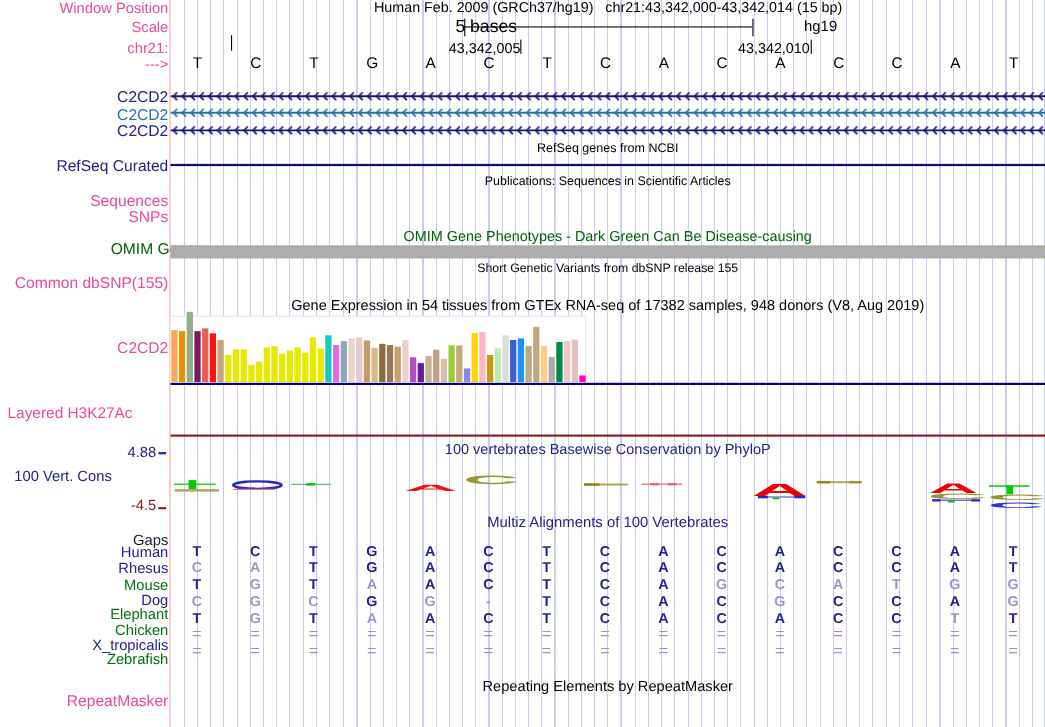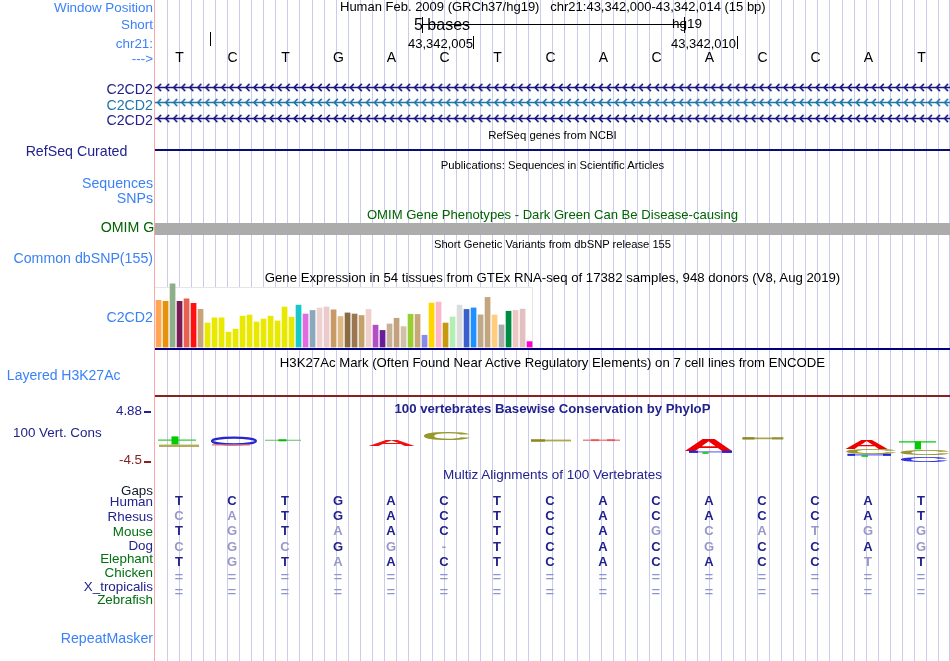--- a/index.html
+++ b/index.html
@@ -1,20 +1,20 @@
 <!DOCTYPE html>
 <html><head>
 <meta charset="utf-8">
 <style>
   html,body{margin:0;padding:0;}
   #page{position:relative;width:950px;height:661px;background:#ffffff;
         font-family:"Liberation Sans",sans-serif;overflow:hidden;}
   .grid{position:absolute;left:155px;top:0;}
   .redline{position:absolute;left:154px;top:0;width:1px;height:661px;background:#f8a8a8;}
-  .lab{position:absolute;left:0;width:153px;text-align:right;font-size:13.4px;color:#3b82f6;white-space:pre;}
+  .lab{position:absolute;left:0;width:153px;text-align:right;font-size:13.4px;color:#ec4899;white-space:pre;}
   .hdr{position:absolute;left:155px;width:795px;text-align:center;font-size:12.5px;color:#000;white-space:pre;}
   .row{position:absolute;left:153px;width:795px;display:flex;font-size:14px;}
   .row span{width:53px;text-align:center;flex:0 0 53px;}
   .navy{color:#22228c;}
   .teal{color:#2277aa;}
   .green{color:#007010;}
   .dgreen{color:#006400;}
   .orange{color:#0f172a;}
   .maroon{color:#882222;}
   .hline{position:absolute;left:155px;width:795px;}
@@ -93,26 +93,26 @@
       <line x1="759.5" y1="0" x2="759.5" y2="661"></line>
       <line x1="771.5" y1="0" x2="771.5" y2="661"></line>
       <line x1="783.5" y1="0" x2="783.5" y2="661"></line>
       <line x1="794.5" y1="0" x2="794.5" y2="661"></line>
     </svg>
   <div class="redline"></div>
 
   <div class="lab" style="top:0px;">Window Position</div>
   <div style="position:absolute;left:340px;top:-1px;font-size:13px;white-space:pre;">Human Feb. 2009 (GRCh37/hg19)   chr21:43,342,000-43,342,014 (15 bp)</div>
 
-  <div class="lab" style="top:17px;">Short</div>
+  <div class="lab" style="top:17px;">Scale</div>
   <div style="position:absolute;left:371px;top:15.8px;font-size:16px;margin-left:43px;">5 bases</div>
   <div style="position:absolute;left:422px;top:23.6px;width:262px;height:1.8px;background:#000;"></div>
   <div style="position:absolute;left:421.8px;top:17px;width:1.5px;height:15.6px;background:#000;"></div>
   <div style="position:absolute;left:683.6px;top:17px;width:1.5px;height:15.6px;background:#000;"></div>
-  <div style="position:absolute;left:672px;top:15.8px;font-size:13.5px;">hg19</div>
+  <div style="position:absolute;left:731px;top:15.8px;font-size:13.5px;">hg19</div>
 
   <div class="lab" style="top:36px;">chr21:</div>
   <div style="position:absolute;left:408px;top:36px;font-size:13px;">43,342,005</div>
   <div style="position:absolute;left:671px;top:36px;font-size:13px;">43,342,010</div>
   <div style="position:absolute;left:210px;top:32px;width:1px;height:14px;background:#000;"></div>
   <div style="position:absolute;left:473px;top:36px;width:1px;height:13px;background:#000;"></div>
   <div style="position:absolute;left:737px;top:36px;width:1px;height:13px;background:#000;"></div>
 
   <div class="lab" style="top:51px;">---&gt;</div>
   <div class="row" style="top:48.5px;color:#000;">
@@ -159,21 +159,21 @@
     <defs>
       <pattern id="arwN2" x="0" y="0" width="8.03" height="10" patternUnits="userSpaceOnUse">
         <path d="M6.1,0.9 L2.7,4.5 L6.1,8.1" fill="none" stroke="#16167e" stroke-width="1.6"></path>
       </pattern>
     </defs>
     <line x1="0" y1="4.5" x2="795" y2="4.5" stroke="#16167e" stroke-width="1.7"></line>
     <rect x="0" y="0" width="795" height="10" fill="url(#arwN2)"></rect>
   </svg>
 
   <div class="hdr" style="top:128.7px;font-size:11.4px;">RefSeq genes from NCBI</div>
-  <div class="lab navy" style="top:142.7px;font-size:14.2px;text-align:center;">RefSeq Curated</div>
+  <div class="lab navy" style="top:142.7px;font-size:14.2px;">RefSeq Curated</div>
   <div class="hline" style="top:149.3px;height:1.8px;background:#0c0c78;"></div>
 
   <div class="hdr" style="top:159px;font-size:11.3px;">Publications: Sequences in Scientific Articles</div>
   <div class="lab" style="top:174.8px;font-size:14.2px;">Sequences</div>
   <div class="lab" style="top:189.8px;font-size:14.2px;">SNPs</div>
 
   <div class="hdr dgreen" style="top:206.5px;font-size:13.1px;">OMIM Gene Phenotypes - Dark Green Can Be Disease-causing</div>
   <div class="lab dgreen" style="top:219.2px;font-size:14.2px;padding-left:32px;">OMIM Genes</div>
   <div class="hline" style="top:222.5px;height:12.5px;background:#acacac;"></div>
 
@@ -234,25 +234,24 @@
     <rect x="329.70" y="17.10" width="5.7" height="50.30" fill="#C3A57F"></rect>
     <rect x="336.70" y="34.70" width="5.7" height="32.70" fill="#FFCC80"></rect>
     <rect x="343.70" y="44.60" width="5.7" height="22.80" fill="#ABABAB"></rect>
     <rect x="350.70" y="30.90" width="5.7" height="36.50" fill="#008B45"></rect>
     <rect x="357.70" y="30.10" width="5.7" height="37.30" fill="#EBC8C4"></rect>
     <rect x="364.70" y="28.80" width="5.7" height="38.60" fill="#E3BFBF"></rect>
     <rect x="371.70" y="61.30" width="5.7" height="6.10" fill="#FF00D0"></rect>
   </svg>
   <div class="hline" style="top:347.6px;height:2.7px;background:#000080;"></div>
 
-  <div class="hdr" style="top:354.5px;font-size:13.2px;">H3K27Ac Mark (Often Found Near Active Regulatory Elements) on 7 cell lines from ENCODE</div>
   <div class="lab" style="top:367.4px;left:0;width:120.5px;font-size:14px;">Layered H3K27Ac</div>
   <div class="hline" style="top:394.7px;height:2.8px;background:#882222;"></div>
 
-  <div class="hdr navy" style="top:400.5px;font-size:13.2px;font-weight:bold;">100 vertebrates Basewise Conservation by PhyloP</div>
+  <div class="hdr navy" style="top:400.5px;font-size:13.2px;">100 vertebrates Basewise Conservation by PhyloP</div>
   <div class="lab navy" style="top:402.5px;left:0;width:142px;">4.88</div>
   <div style="position:absolute;left:144px;top:411px;width:7px;height:1.6px;background:#22228c;"></div>
   <div class="lab navy" style="top:425px;left:0;width:100px;text-align:left;padding-left:13px;box-sizing:border-box;">100 Vert. Cons</div>
   <div class="lab maroon" style="top:452px;left:0;width:142px;">-4.5</div>
   <div style="position:absolute;left:144px;top:461px;width:7px;height:1.6px;background:#882222;"></div>
 
   <svg id="cons" style="position:absolute;left:155px;top:425px;" width="795" height="40">
 
     <line x1="3" y1="15.2" x2="41" y2="15.2" stroke="#33cc33" stroke-width="1.2"></line>
     <rect x="16.5" y="11.4" width="7" height="8.2" fill="#00cc00"></rect>
@@ -421,14 +420,15 @@
       <span class="e">=</span>
       <span class="e">=</span>
       <span class="e">=</span>
       <span class="e">=</span>
       <span class="e">=</span>
       <span class="e">=</span>
       <span class="e">=</span>
       <span class="e">=</span>
       <span class="e">=</span>
     </div>
+  <div class="hdr" style="top:616px;font-size:13.3px;">Repeating Elements by RepeatMasker</div>
   <div class="lab" style="top:630.2px;font-size:14.2px;">RepeatMasker</div>
 </div>
 
 </body></html>

